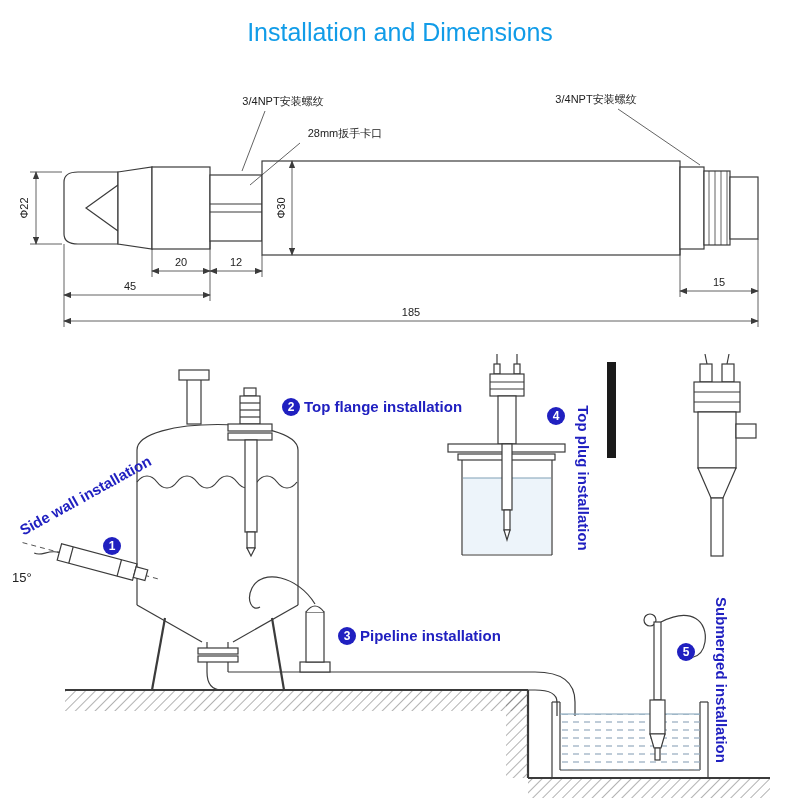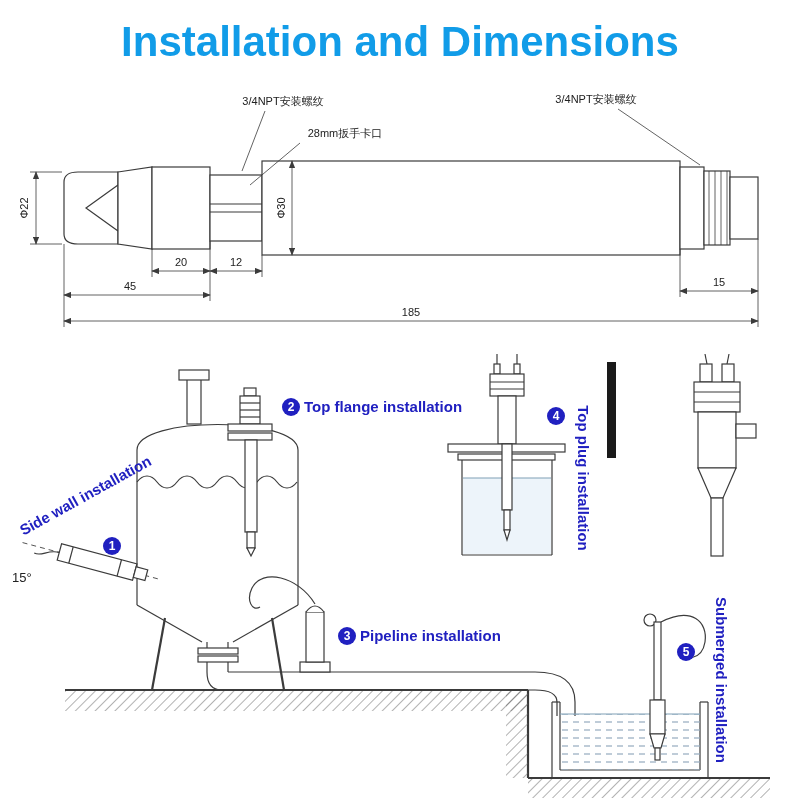--- a/index.html
+++ b/index.html
@@ -1,19 +1,19 @@
 <!DOCTYPE html>
 <html><head>
 <meta charset="utf-8">
 <style>
   html,body{margin:0;padding:0;background:#fff;}
   .page{position:relative;width:800px;height:800px;background:#fff;overflow:hidden;
         font-family:"Liberation Sans", sans-serif;}
   .title{position:absolute;top:18px;left:0;width:800px;text-align:center;
-         font-size:42px;font-weight:bold;color:#119ce8;letter-spacing:0px;}
+         font-size:25px;font-weight:normal;color:#119ce8;letter-spacing:0px;}
   svg{position:absolute;left:0;}
   #dim-svg{top:85px;}
   #install-svg{top:350px;}
   .outline{fill:#ffffff;stroke:#3b3b3b;stroke-width:1.2;}
   .ln{fill:none;stroke:#3b3b3b;stroke-width:1.2;}
   .thin{fill:none;stroke:#3b3b3b;stroke-width:0.8;}
   .dimtxt{font-size:11px;fill:#222;}
   .cn{font-size:11px;fill:#222;}
   .bluelbl{font-size:15px;font-weight:bold;fill:#2020c0;}
   .numcirc{fill:#2020c0;stroke:none;}

